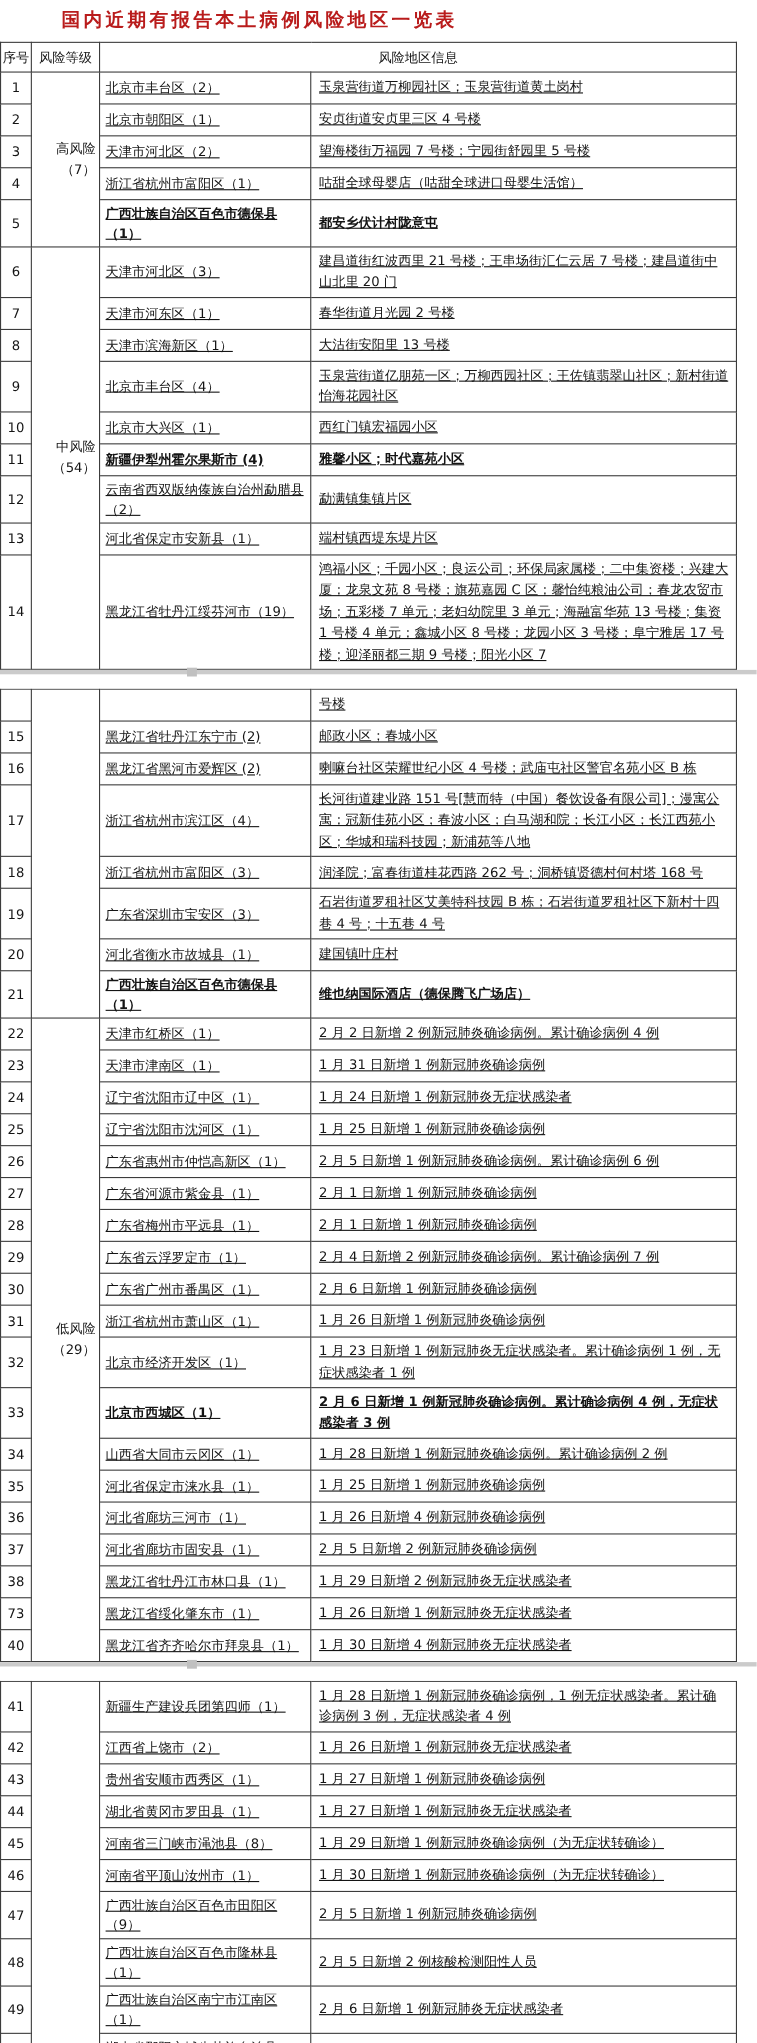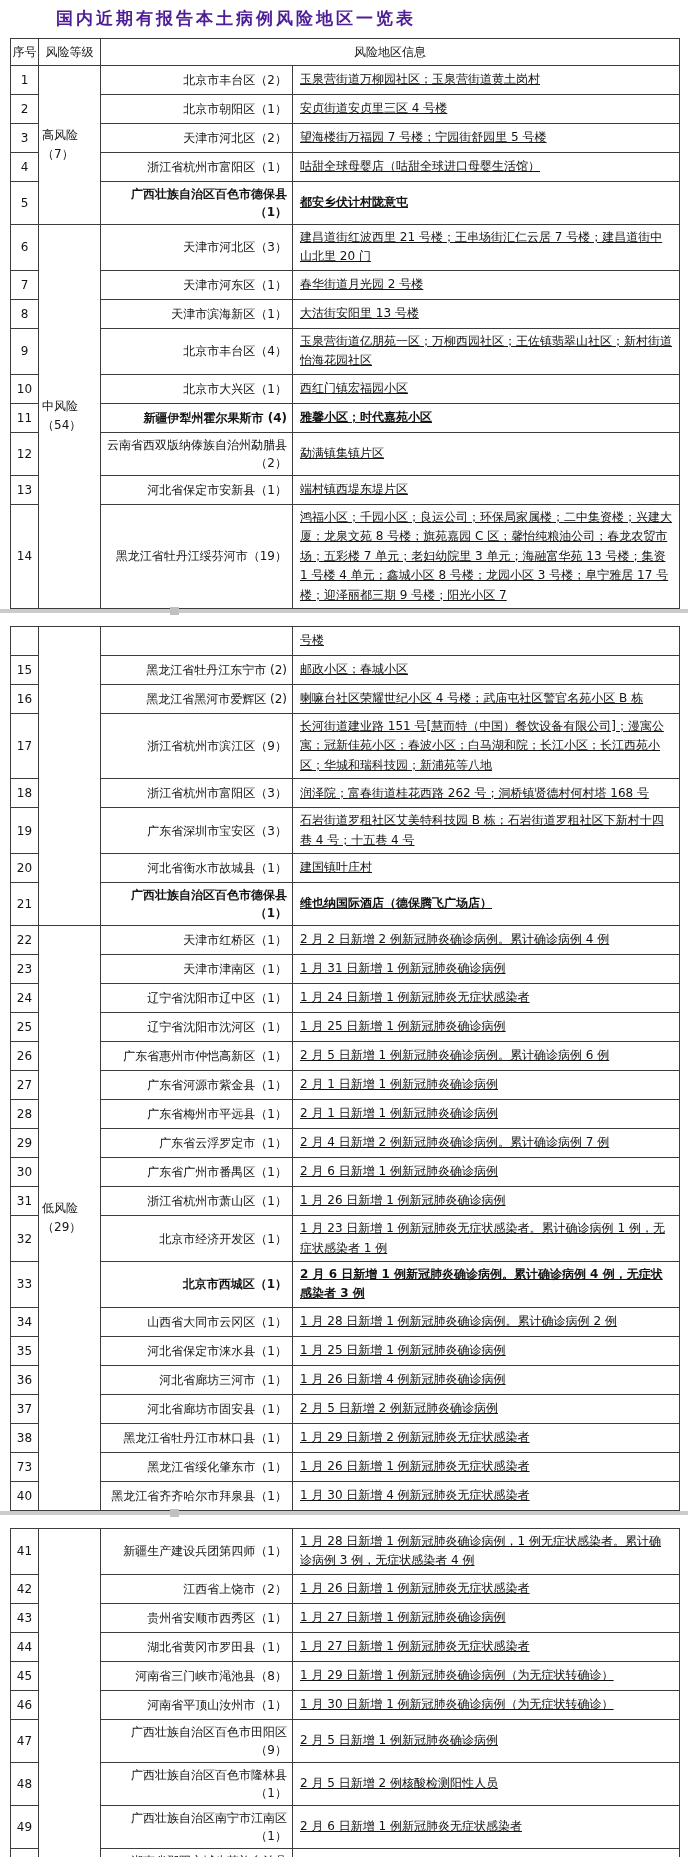--- a/index.html
+++ b/index.html
@@ -1,23 +1,23 @@
 <!DOCTYPE html>
 <html><head>
 <meta charset="utf-8">
 <style>
   html,body{margin:0;padding:0;background:#fff;}
   body{width:688px;font-family:"DejaVu Sans","Liberation Sans",sans-serif;color:#141414;}
-  .title{font-size:17px;font-weight:bold;letter-spacing:3px;padding:7px 0 8px 56px;color:#4c1d95;}
-  table.risk-table{border-collapse:collapse;margin-left:10px;width:670px;table-layout:fixed;padding-left:16px;}
+  .title{font-size:17px;font-weight:bold;letter-spacing:3px;padding:7px 0 8px 56px;color:#b91c1c;}
+  table.risk-table{border-collapse:collapse;width:670px;table-layout:fixed;padding-left:16px;}
   table.risk-table td,table.risk-table th{border:1px solid #3c3c3c;font-size:12px;vertical-align:middle;overflow:hidden;}
   th{font-weight:normal;text-align:center;line-height:1.5;padding:4px 1px;word-break:break-all;}
   td.c-no{text-align:center;padding:3px 0;height:22px;}
-  td.c-risk{text-align:left;word-break:break-all;line-height:1.6;padding:2px 3px;}
-  td.c-loc{text-align:right;line-height:1.5;padding:3px 5px;}
+  td.c-risk{text-align:right;word-break:break-all;line-height:1.6;padding:2px 3px;}
+  td.c-loc{text-align:left;line-height:1.5;padding:3px 5px;text-decoration:underline;}
   td.c-det{text-align:left;line-height:1.62;padding:3px 7px;text-decoration:underline;}
   tr.bold td.c-loc,tr.bold td.c-det{font-weight:bold;}
   .page-break{height:13px;border-top:4px solid #cbcbcb;position:relative;background:#fff;margin:0;}
   .page-break:before{content:"";position:absolute;left:170px;top:-6px;width:9px;height:8px;background:#c0c0c0;}
 </style>
 </head>
 <body>
 
 <div class="page">
   <div class="title">国内近期有报告本土病例风险地区一览表</div>
@@ -129,21 +129,21 @@
             <td class="c-loc">黑龙江省牡丹江东宁市 (2)</td>
             <td class="c-det">邮政小区；春城小区</td>
           </tr>
           <tr>
             <td class="c-no">16</td>
             <td class="c-loc">黑龙江省黑河市爱辉区 (2)</td>
             <td class="c-det">喇嘛台社区荣耀世纪小区 4 号楼；武庙屯社区警官名苑小区 B 栋</td>
           </tr>
           <tr>
             <td class="c-no">17</td>
-            <td class="c-loc">浙江省杭州市滨江区（9）</td>
+            <td class="c-loc">浙江省杭州市滨江区（4）</td>
             <td class="c-det">长河街道建业路 151 号[慧而特（中国）餐饮设备有限公司]；漫寓公寓；冠新佳苑小区；春波小区；白马湖和院；长江小区；长江西苑小区；华城和瑞科技园；新浦苑等八地</td>
           </tr>
           <tr>
             <td class="c-no">18</td>
             <td class="c-loc">浙江省杭州市富阳区（3）</td>
             <td class="c-det">润泽院；富春街道桂花西路 262 号；洞桥镇贤德村何村塔 168 号</td>
           </tr>
           <tr>
             <td class="c-no">19</td>
             <td class="c-loc">广东省深圳市宝安区（3）</td>

